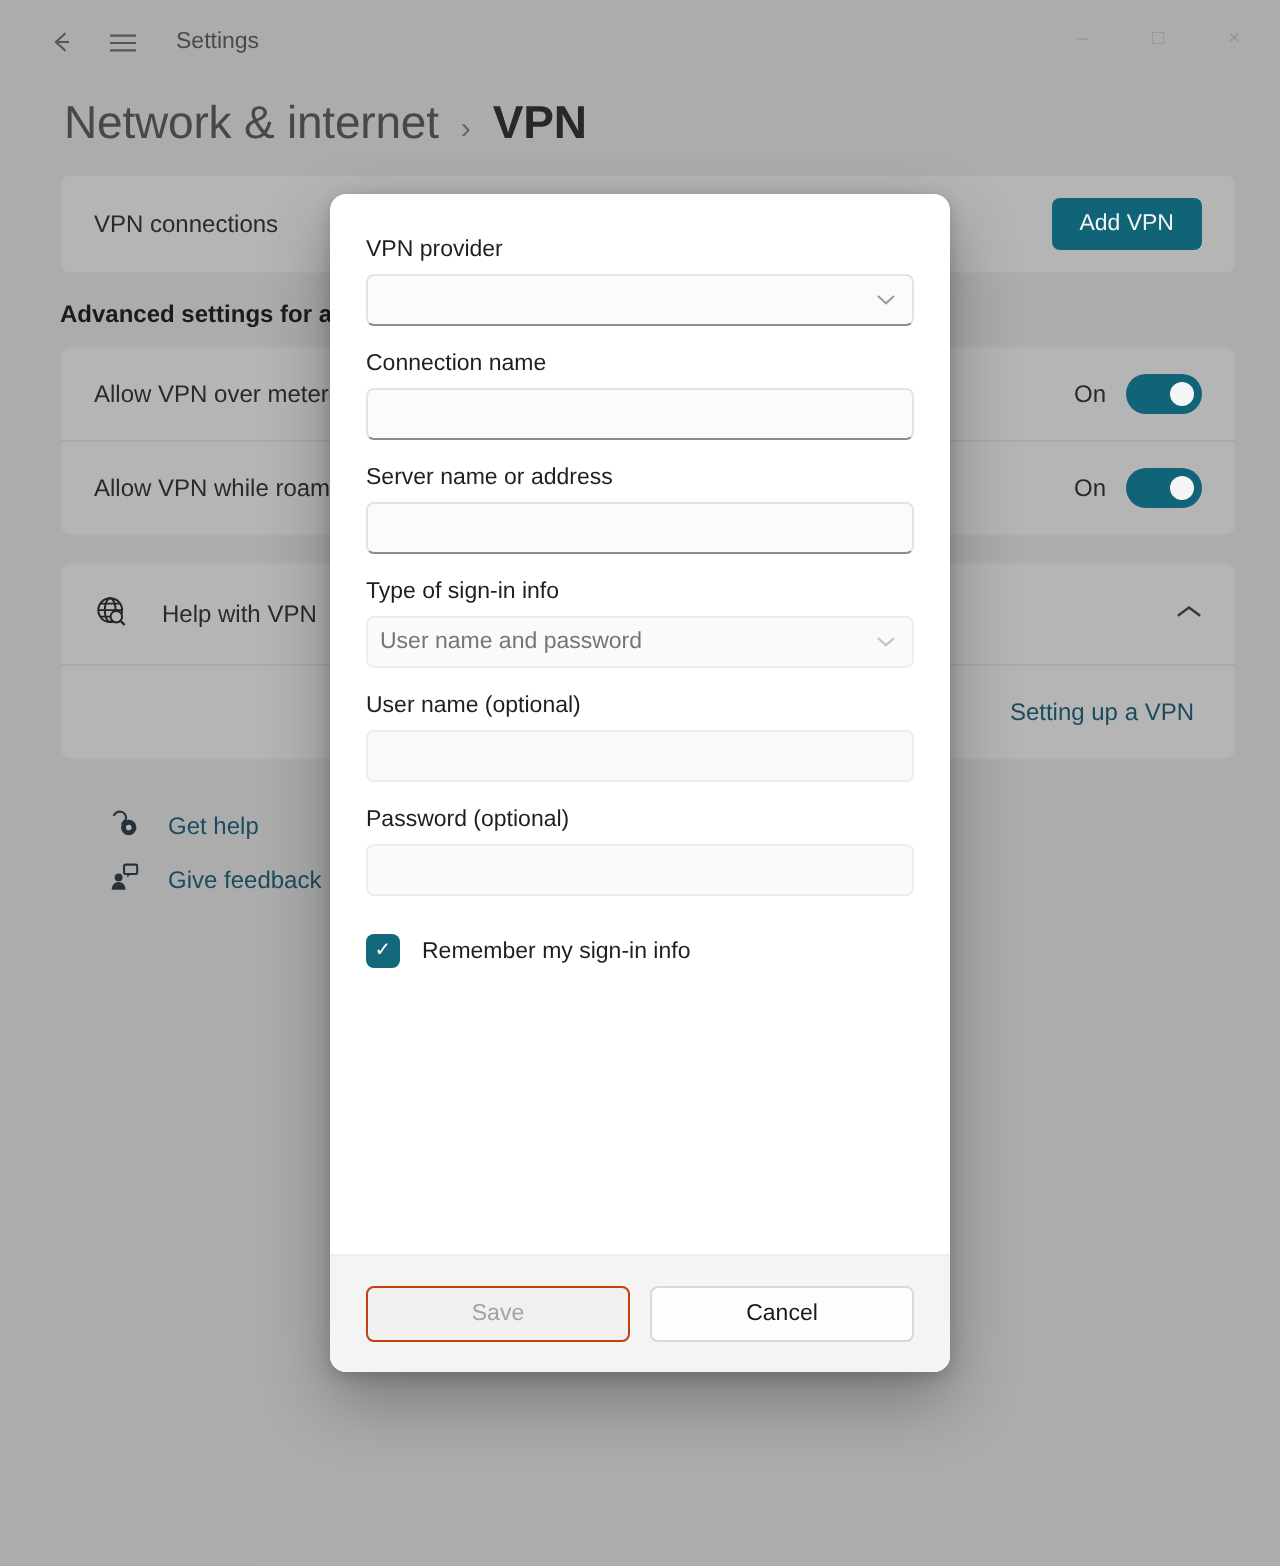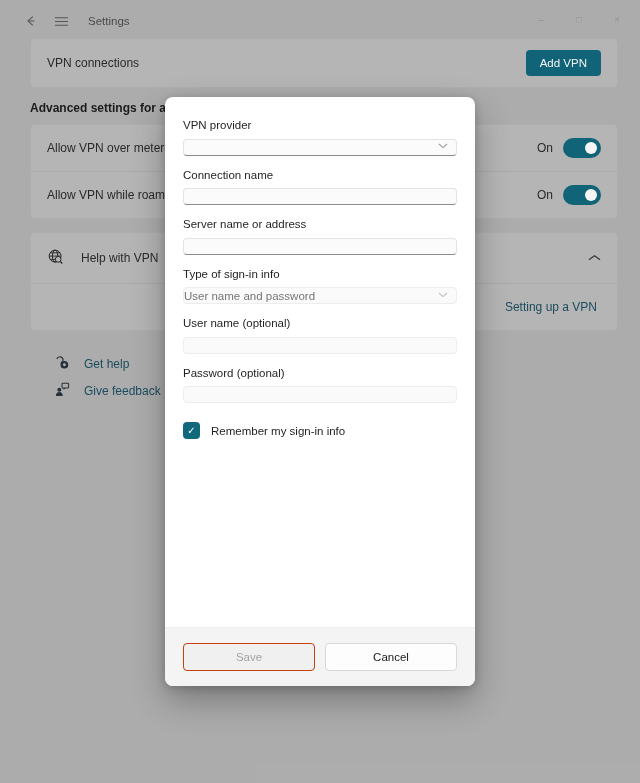--- a/index.html
+++ b/index.html
@@ -130,27 +130,27 @@
   }
   #dialog-title {
     font-size: 20px; font-weight: bold; color: #1a1a1a;
     letter-spacing: -0.2px; margin-bottom: 17px;
   }
   .field { margin-bottom: 13px; }
   .field-label {
     font-size: 11.5px; color: #1f1f1f; margin-bottom: 6px; display: block;
   }
   .input {
-    width: 100%; height: 17px;
+    width: 100%; height: 26px;
     background: #fbfbfb;
     border: 1px solid #e3e3e3;
     border-bottom: 1px solid #8c8c8c;
     border-radius: 4px;
     font-size: 11.5px; color: #1f1f1f;
-    padding: 0 0;
+    padding: 0 6px;
     font-family: "Liberation Sans", sans-serif;
     outline: none;
   }
   .select-wrap { position: relative; }
   .select-wrap .chev {
     position: absolute; right: 9px; top: 50%; transform: translateY(-50%);
     font-size: 9px; color: #9d9d9d; pointer-events: none;
   }
   .input.disabled {
     background: #fafafa; border: 1px solid #ededed;
@@ -209,20 +209,25 @@
         </svg>
       </div>
       <div id="titlebar-text">Settings</div>
       <div id="window-controls">
         <div class="wc">–</div>
         <div class="wc">□</div>
         <div class="wc">×</div>
       </div>
     </div>
 
+    <div id="page-header">
+      <span id="breadcrumb-parent">Network &amp; internet</span>
+      <span id="breadcrumb-sep">›</span>
+      <span id="breadcrumb-current">VPN</span>
+    </div>
 
     <div id="content">
 
       <div class="card" id="vpn-connections-card">
         <div class="row">
           <span class="row-label">VPN connections</span>
           <button class="btn-accent">Add VPN</button>
         </div>
       </div>
 

